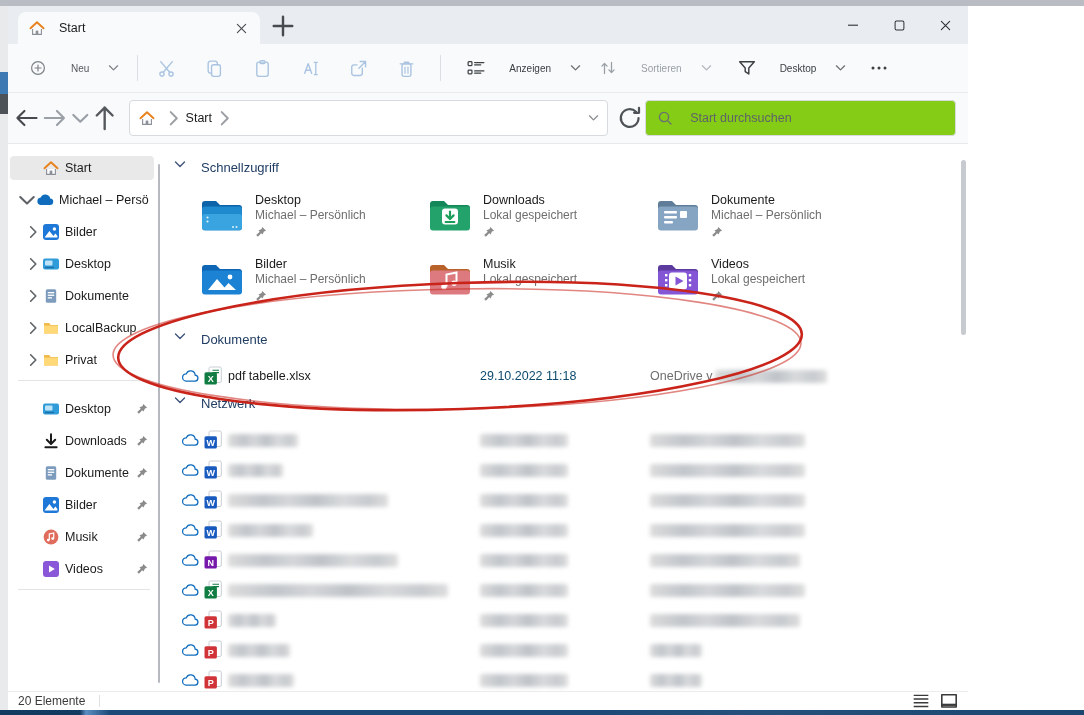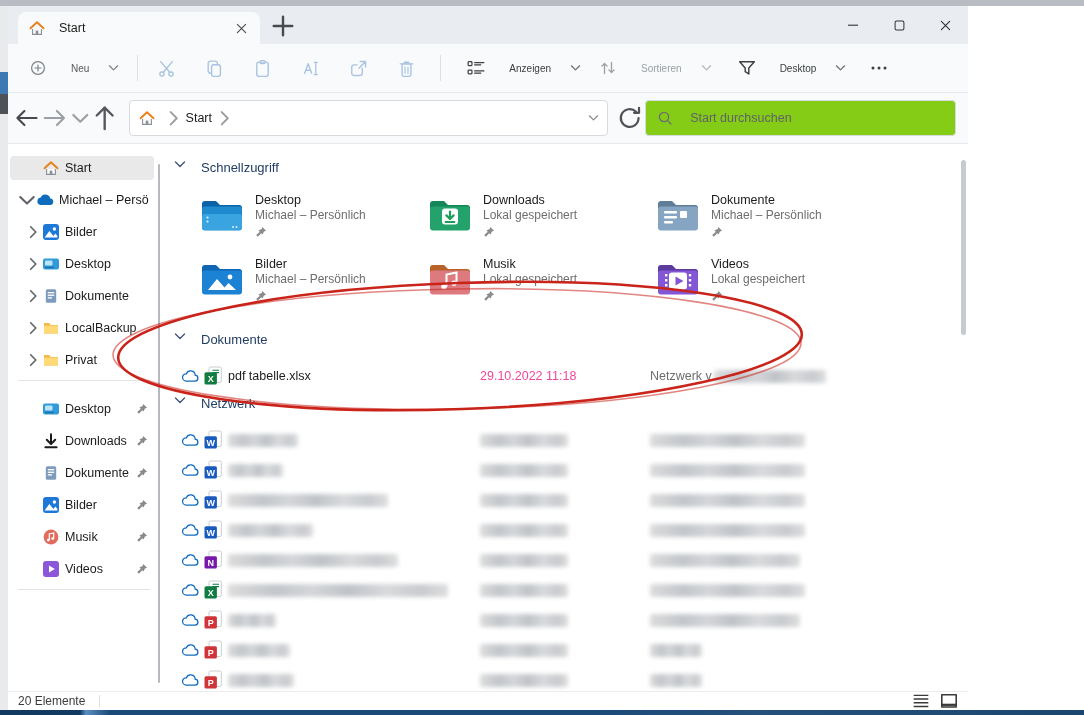--- a/index.html
+++ b/index.html
@@ -70,21 +70,21 @@
   .tiles{position:absolute;left:40px;top:49px;display:grid;grid-template-columns:repeat(3,228px);row-gap:9px;}
   .tile{height:55px;display:flex;gap:11px;}
   .tile-icon{width:44px;height:40px;margin-top:1px;flex:0 0 auto;}
   .tile-name{font-size:12.5px;color:#1b1b1b;line-height:15px;}
   .tile-sub{font-size:12px;color:#6e6e6e;line-height:15px;}
   .tile-pin{width:12px;height:12px;display:inline-flex;margin-top:3px;}
   .filerow{position:absolute;left:0;right:14px;height:30px;}
   .filerow .cloud{position:absolute;left:22px;top:8px;width:17px;height:13px;display:inline-flex;}
   .filerow .ficon{position:absolute;left:44px;top:4px;width:18px;height:21px;display:inline-flex;}
   .fname{position:absolute;left:68px;top:7px;font-size:12.5px;color:#1b1b1b;}
-  .fdate{position:absolute;left:320px;top:7px;font-size:12.5px;color:#ec4899;}
+  .fdate{position:absolute;left:320px;top:7px;font-size:12.5px;color:#0c4a6e;}
   .floc{position:absolute;left:490px;top:7px;font-size:12.5px;color:#6e6e6e;display:flex;align-items:center;}
   .recent-rows{position:absolute;left:0;top:282px;right:14px;}
   .nr{position:relative;height:30px;}
   .redact{position:absolute;top:8px;height:13px;border-radius:2px;filter:blur(2px);
     background:linear-gradient(90deg,#dcdcdc,#c2c6cb 22%,#d4d6d9 38%,#bfc3c8 55%,#d8dadc 72%,#c8cbcf 88%,#dedede);}
   .content-scroll{position:absolute;right:2px;top:16px;width:5px;height:175px;background:#c7cbd0;border-radius:3px;}
   
   .statusbar{height:18px;border-top:1px solid #ececec;display:flex;align-items:center;
     padding:0 10px;font-size:12px;color:#3b3b3b;flex:0 0 auto;background:#fff;}
   .st-div{width:1px;height:12px;background:#e0e0e0;margin-left:14px;}
@@ -698,21 +698,21 @@
               <svg viewBox="0 0 18 21">
                 <rect x="5" y="1" width="12.3" height="15.5" rx="1.5" fill="#fff" stroke="#c8cdd2"></rect>
                 <path d="M8.5 4.2h6.5M8.5 6.6h6.5" stroke="#107c41" stroke-width="1.1"></path>
                 <rect x="0.5" y="6.2" width="12.4" height="12.4" rx="1.6" fill="#107c41"></rect>
                 <text x="6.7" y="15.6" font-size="9" font-weight="bold" fill="#fff" text-anchor="middle" font-family="Liberation Sans,sans-serif">X</text>
               </svg>
             </span>
           <span class="fname">pdf tabelle.xlsx</span>
           <span class="fdate">29.10.2022 11:18</span>
           <span class="floc">
-            <span>Netzwerk v</span>
+            <span>OneDrive v</span>
             <span class="redact" style="position:relative;top:0;display:inline-block;width:112px;margin-left:2px;"></span>
           </span>
         </div>
 
         <div class="sec-h" style="top:252px">
           <span class="chevd">
               <svg viewBox="0 0 12 8">
                 <path d="M1.5 2 6 6.4 10.5 2" fill="none" stroke="currentColor" stroke-linecap="round" stroke-linejoin="round" stroke-width="1.4"></path>
               </svg>
             </span>

